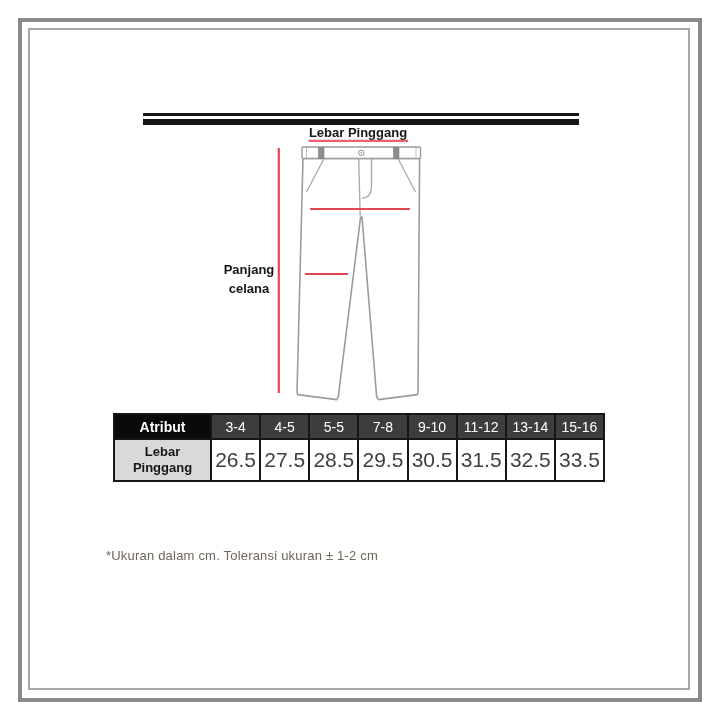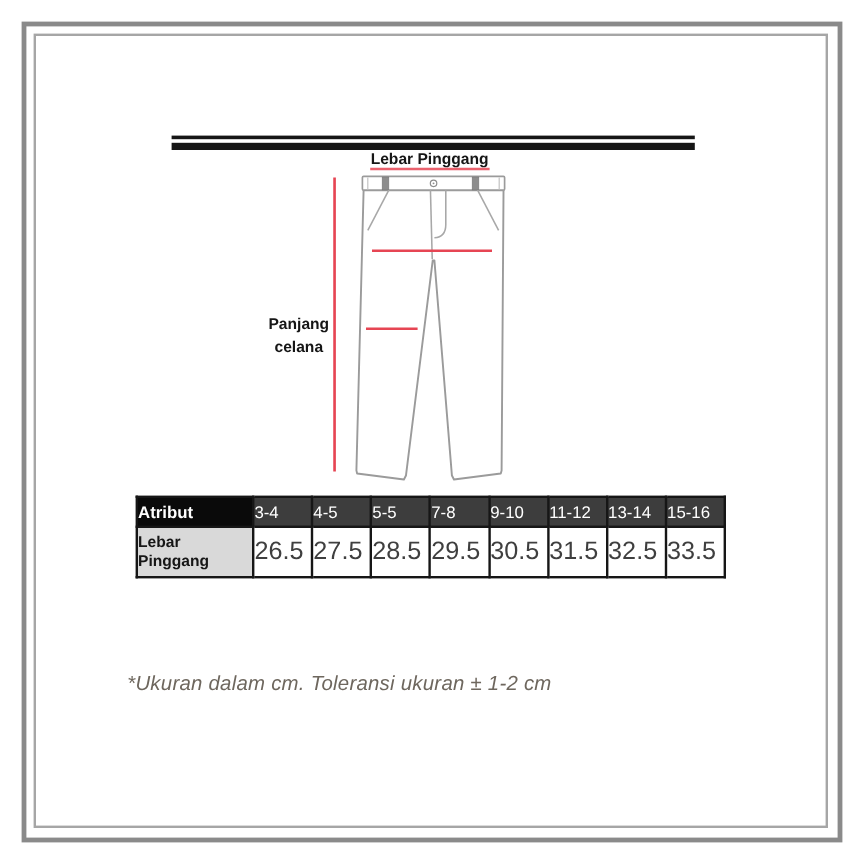--- a/index.html
+++ b/index.html
@@ -54,37 +54,37 @@
   .seam{stroke:#a8a8a8;fill:none;}
   .loop{fill:#8d8d8d;stroke:#757575;stroke-width:0.5;}
   .tick{stroke:#c2c2c2;}
   .redline{stroke:var(--accent-red);stroke-width:2.2;fill:none;}
 
   table.size-table{
     position:absolute;left:113px;top:413px;width:492px;
     border-collapse:collapse;table-layout:fixed;
   }
   .size-table th,.size-table td{
-    border:2px solid var(--ink);text-align:left;vertical-align:middle;
+    border:2px solid var(--ink);text-align:center;vertical-align:middle;
     padding:0;box-sizing:border-box;
   }
   .size-table thead tr{height:25px;}
   .size-table tbody tr.r1{height:42px;}
   .size-table tbody tr.r2{height:41px;}
   .th-attr{background:var(--header-black);color:#ffffff;font-size:14px;font-weight:bold;}
   .th-size{background:var(--header-gray);color:#ffffff;font-size:14px;font-weight:normal;}
   .row-label{
     background:var(--row-label-bg);color:var(--ink);
     font-size:13px;font-weight:bold;line-height:16px;padding:0 10px;
   }
   .val{background:#ffffff;color:var(--value-gray);font-size:21px;}
 
   .footnote{
-    position:absolute;left:106px;top:560px;font-size:17px;
-    color:var(--footnote-gray);letter-spacing:0.2px;font-style:italic;
+    position:absolute;left:106px;top:548px;font-size:13px;
+    color:var(--footnote-gray);letter-spacing:0.2px;
   }
 </style>
 </head>
 <body>
 
 <div id="canvas">
 
   <div class="frame-outer"></div>
   <div class="frame-inner"></div>
 

